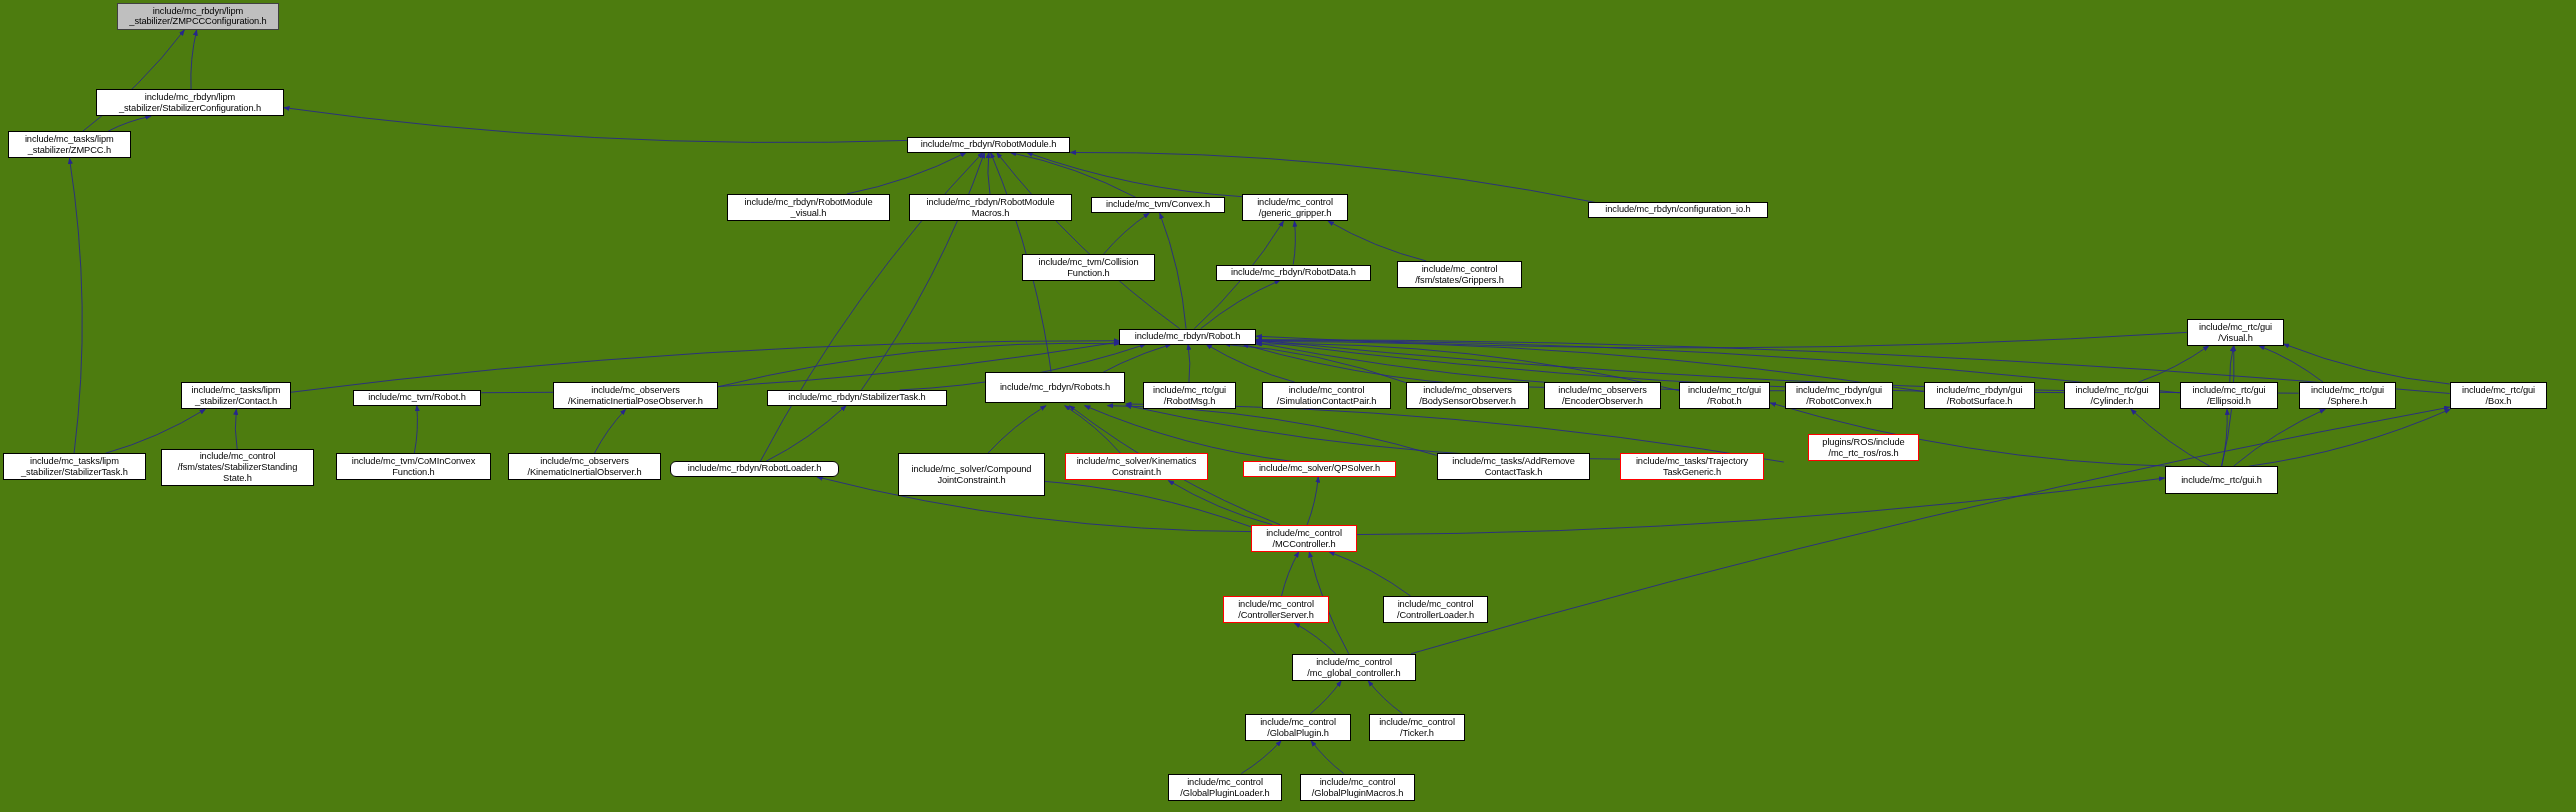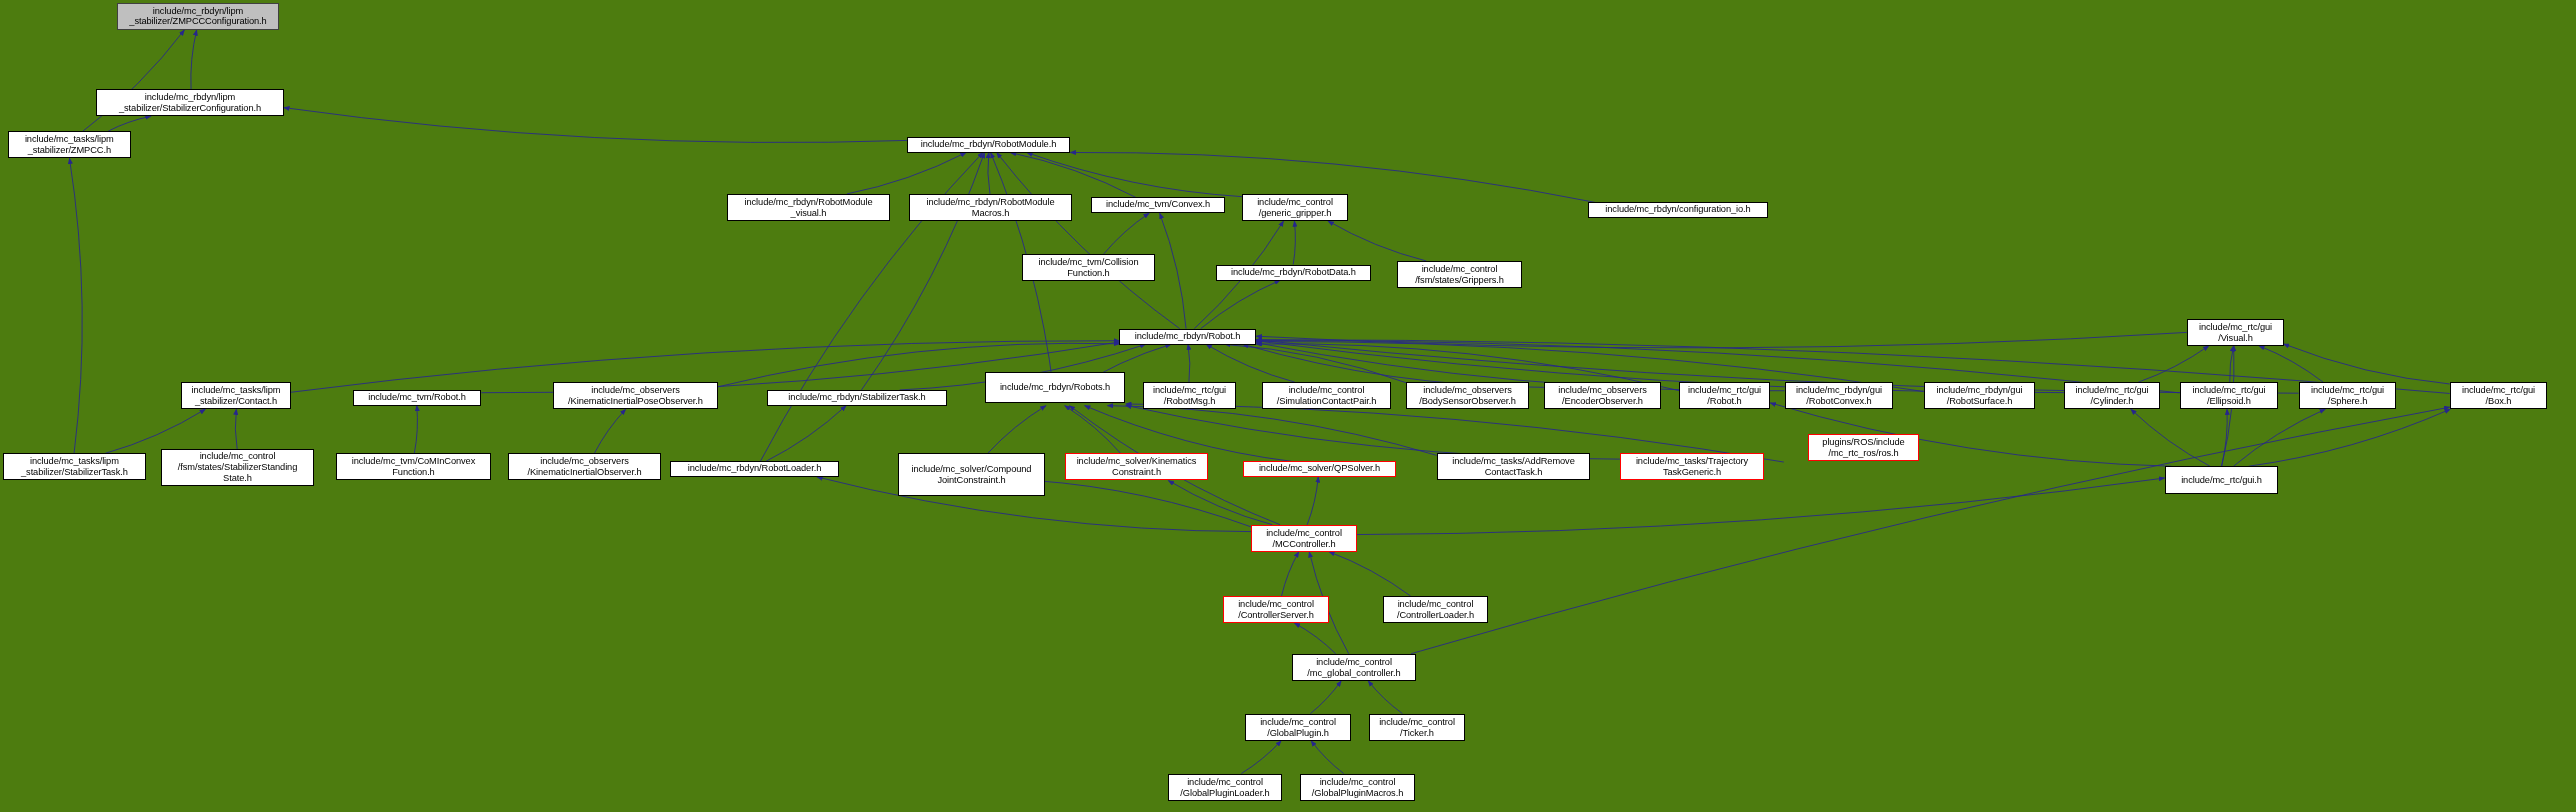--- a/index.html
+++ b/index.html
@@ -192,21 +192,21 @@
 /Box.h</span></div>
     <div class="node" style="left: 2.9px; top: 453px; width: 143px; height: 27px;"><span class="label">include/mc_tasks/lipm
 _stabilizer/StabilizerTask.h</span></div>
     <div class="node" style="left: 161px; top: 449px; width: 153px; height: 37px;"><span class="label">include/mc_control
 /fsm/states/StabilizerStanding
 State.h</span></div>
     <div class="node" style="left: 336px; top: 453px; width: 155px; height: 27px;"><span class="label">include/mc_tvm/CoMInConvex
 Function.h</span></div>
     <div class="node" style="left: 508px; top: 453px; width: 153px; height: 27px;"><span class="label">include/mc_observers
 /KinematicInertialObserver.h</span></div>
-    <div class="node" style="left: 670px; top: 461px; width: 169px; height: 15.7px;"><span class="label">include/mc_rbdyn/RobotLoader.h</span></div>
+    <div class="node" style="left: 670px; top: 461px; width: 169px; height: 15.7px; border-radius: 6px;"><span class="label">include/mc_rbdyn/RobotLoader.h</span></div>
     <div class="node" style="left: 898px; top: 453px; width: 147px; height: 43px;"><span class="label">include/mc_solver/Compound
 JointConstraint.h</span></div>
     <div class="node red" style="left: 1065px; top: 453px; width: 143px; height: 27px;"><span class="label">include/mc_solver/Kinematics
 Constraint.h</span></div>
     <div class="node red" style="left: 1243px; top: 461px; width: 153px; height: 15.7px;"><span class="label">include/mc_solver/QPSolver.h</span></div>
     <div class="node" style="left: 1437px; top: 453px; width: 153px; height: 27px;"><span class="label">include/mc_tasks/AddRemove
 ContactTask.h</span></div>
     <div class="node red" style="left: 1620px; top: 453px; width: 144px; height: 27px;"><span class="label">include/mc_tasks/Trajectory
 TaskGeneric.h</span></div>
     <div class="node red" style="left: 1784px; top: 434px; width: 111px; height: 27px; margin-left: 24px;"><span class="label">plugins/ROS/include

